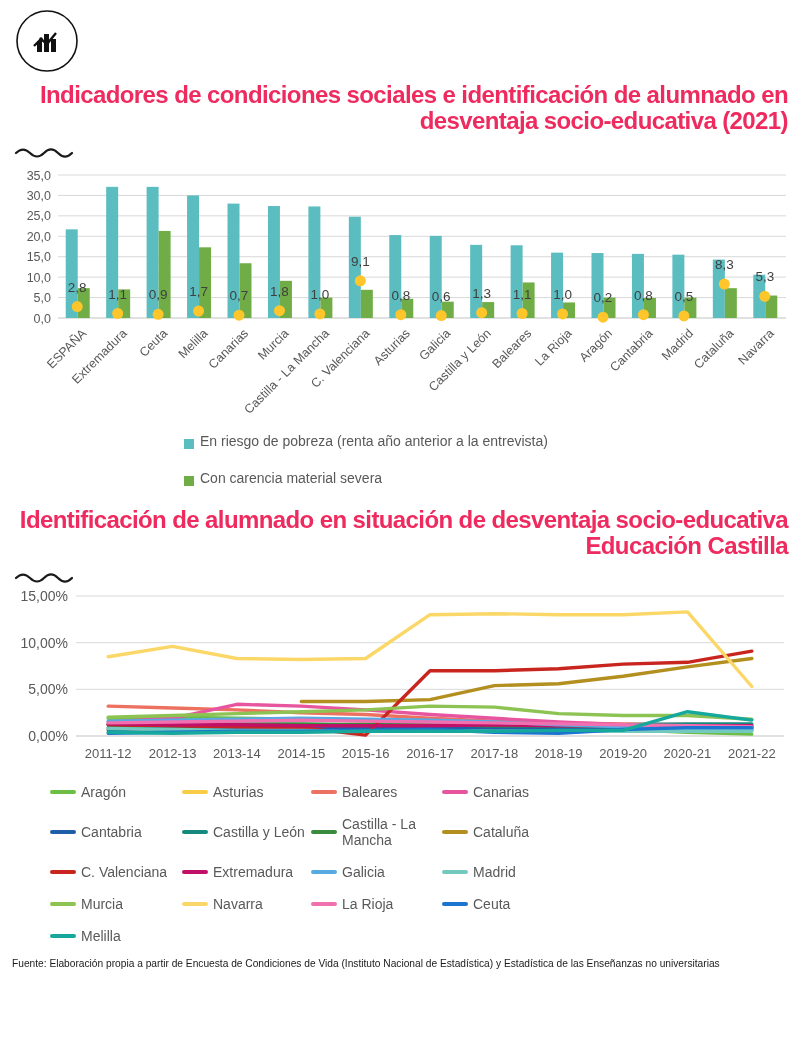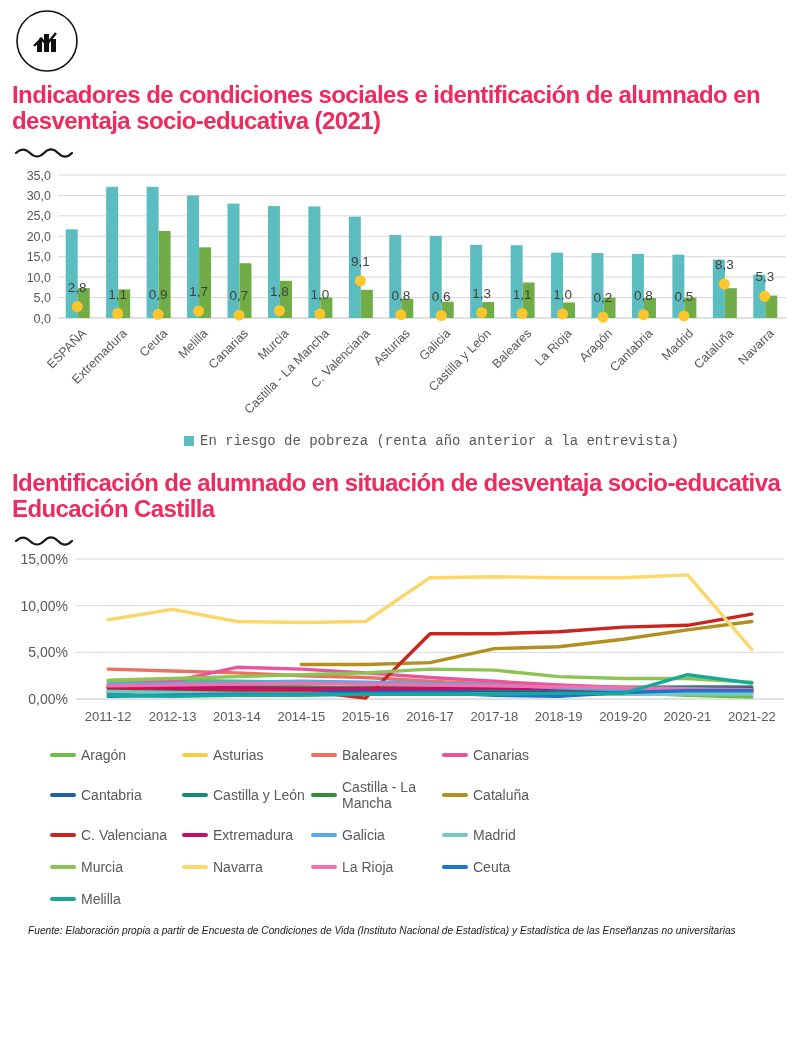--- a/index.html
+++ b/index.html
@@ -1,38 +1,38 @@
 <!DOCTYPE html>
 <html><head>
 <meta charset="utf-8">
 <style>
   html,body{margin:0;padding:0;background:#fff;}
   body{width:800px;height:1039px;box-sizing:border-box;padding:8px 12px 0;
        font-family:"Liberation Sans",sans-serif;overflow:hidden;}
   svg{display:block;font-family:"Liberation Sans",sans-serif;}
   .logo{margin:0 0 4px 2px;}
   .title{color:#ee2a5e;font-size:24px;font-weight:bold;line-height:1.1;
-         letter-spacing:-0.6px;margin:8px 0 0;max-width:780px;}
+         letter-spacing:-0.6px;margin:8px 0 0;max-width:780px;text-align:right;}
   .squiggle{margin:10px 0 2px 2px;}
   .tick{font-size:12.5px;fill:#595959;}
   .cat{font-size:12.5px;fill:#595959;}
   .dlabel{font-size:13.5px;fill:#3f3f3f;}
   .ytick2{font-size:14px;fill:#595959;}
   .xcat{font-size:13px;fill:#595959;}
   #bar-legend{margin:10px 0 0 172px;}
-  #bar-legend .row{display:flex;align-items:center;margin-bottom:21px;
-       font-size:14px;color:#595959;font-family:Liberation Mono, monospace;}
+  #bar-legend .row{display:flex;align-items:flex-end;margin-bottom:21px;
+       font-size:14px;color:#595959;}
   #bar-legend .sw{width:10px;height:10px;margin-right:6px;flex:none;}
   #bar-legend .sw.circle{border-radius:50%;}
   #line-legend{display:grid;grid-template-columns:132px 129px 131px auto;
        row-gap:16px;margin:16px 0 0 38px;}
   #line-legend .item{display:flex;align-items:center;font-size:14px;color:#595959;}
   #line-legend .lsw{width:26px;height:4px;border-radius:2px;margin-right:5px;flex:none;}
   .fuente{margin-top:12px;font-size:10.2px;line-height:1.5;color:#1a1a1a;max-width:780px;}
-  .fuente p{margin:16px;font-style:italic;}
+  .fuente p{margin:0;}
 </style>
 </head>
 <body>
 
 <svg class="logo" width="66" height="66" viewBox="0 0 66 66">
   <circle cx="33" cy="33" r="30" fill="none" stroke="#111" stroke-width="1.6"></circle>
   <rect x="23" y="33" width="5" height="11" fill="#111"></rect>
   <rect x="30" y="26" width="5" height="18" fill="#111"></rect>
   <rect x="37" y="31" width="5" height="13" fill="#111"></rect>
   <polyline points="20,38 27,31 33,36 42,25" fill="none" stroke="#111" stroke-width="2.4"></polyline>
@@ -152,20 +152,24 @@
     <circle cx="752.7777777777777" cy="135.34571428571428" r="5.5" fill="#ffc62b"></circle>
     <text x="752.7777777777777" y="120.34571428571428" text-anchor="middle" class="dlabel">5,3</text>
     <text x="762.7777777777777" y="173" text-anchor="end" class="cat" transform="rotate(-45 762.7777777777777 173)">Navarra</text>
   </svg>
 
 <div id="bar-legend">
     <div class="row">
       <span class="sw" style="background: rgb(92, 189, 192);"></span>
       <span>En riesgo de pobreza (renta año anterior a la entrevista)</span>
     </div>
+    <div class="row">
+      <span class="sw" style="background: rgb(112, 173, 71);"></span>
+      <span>Con carencia material severa</span>
+    </div>
   </div>
 
 <h1 class="title">Identificación de alumnado en situación de desventaja socio-educativa Educación Castilla</h1>
 <svg class="squiggle" width="64" height="14" viewBox="0 0 64 14">
   <path d="M2 8 Q 9 1, 16 8 T 30 8 T 44 8 T 58 8" fill="none" stroke="#1a1a1a" stroke-width="2.2" stroke-linecap="round"></path>
 </svg>
 
 <svg id="line-svg" width="776" height="182" viewBox="0 0 776 182">
     <line x1="64" y1="150" x2="772" y2="150" stroke="#c3c3c3" stroke-width="1"></line>
     <text x="56" y="155" text-anchor="end" class="ytick2">0,00%</text>

